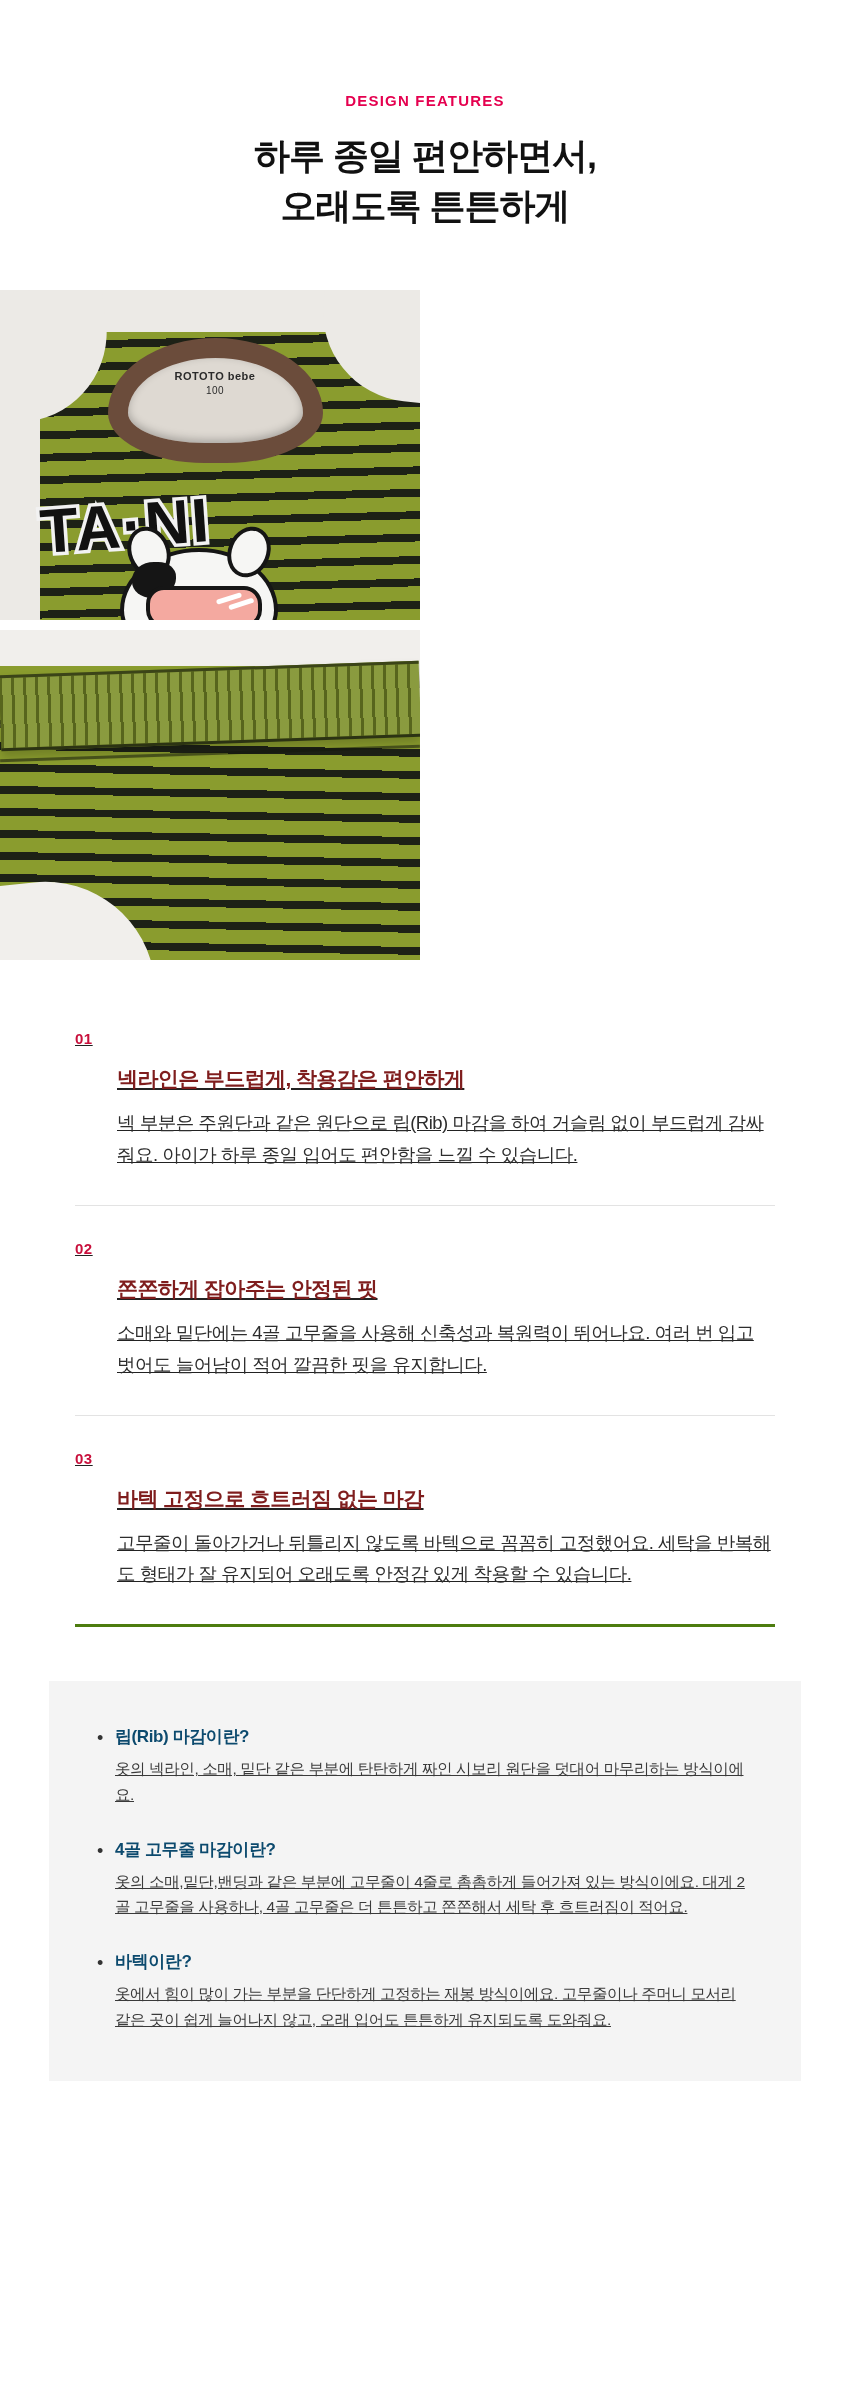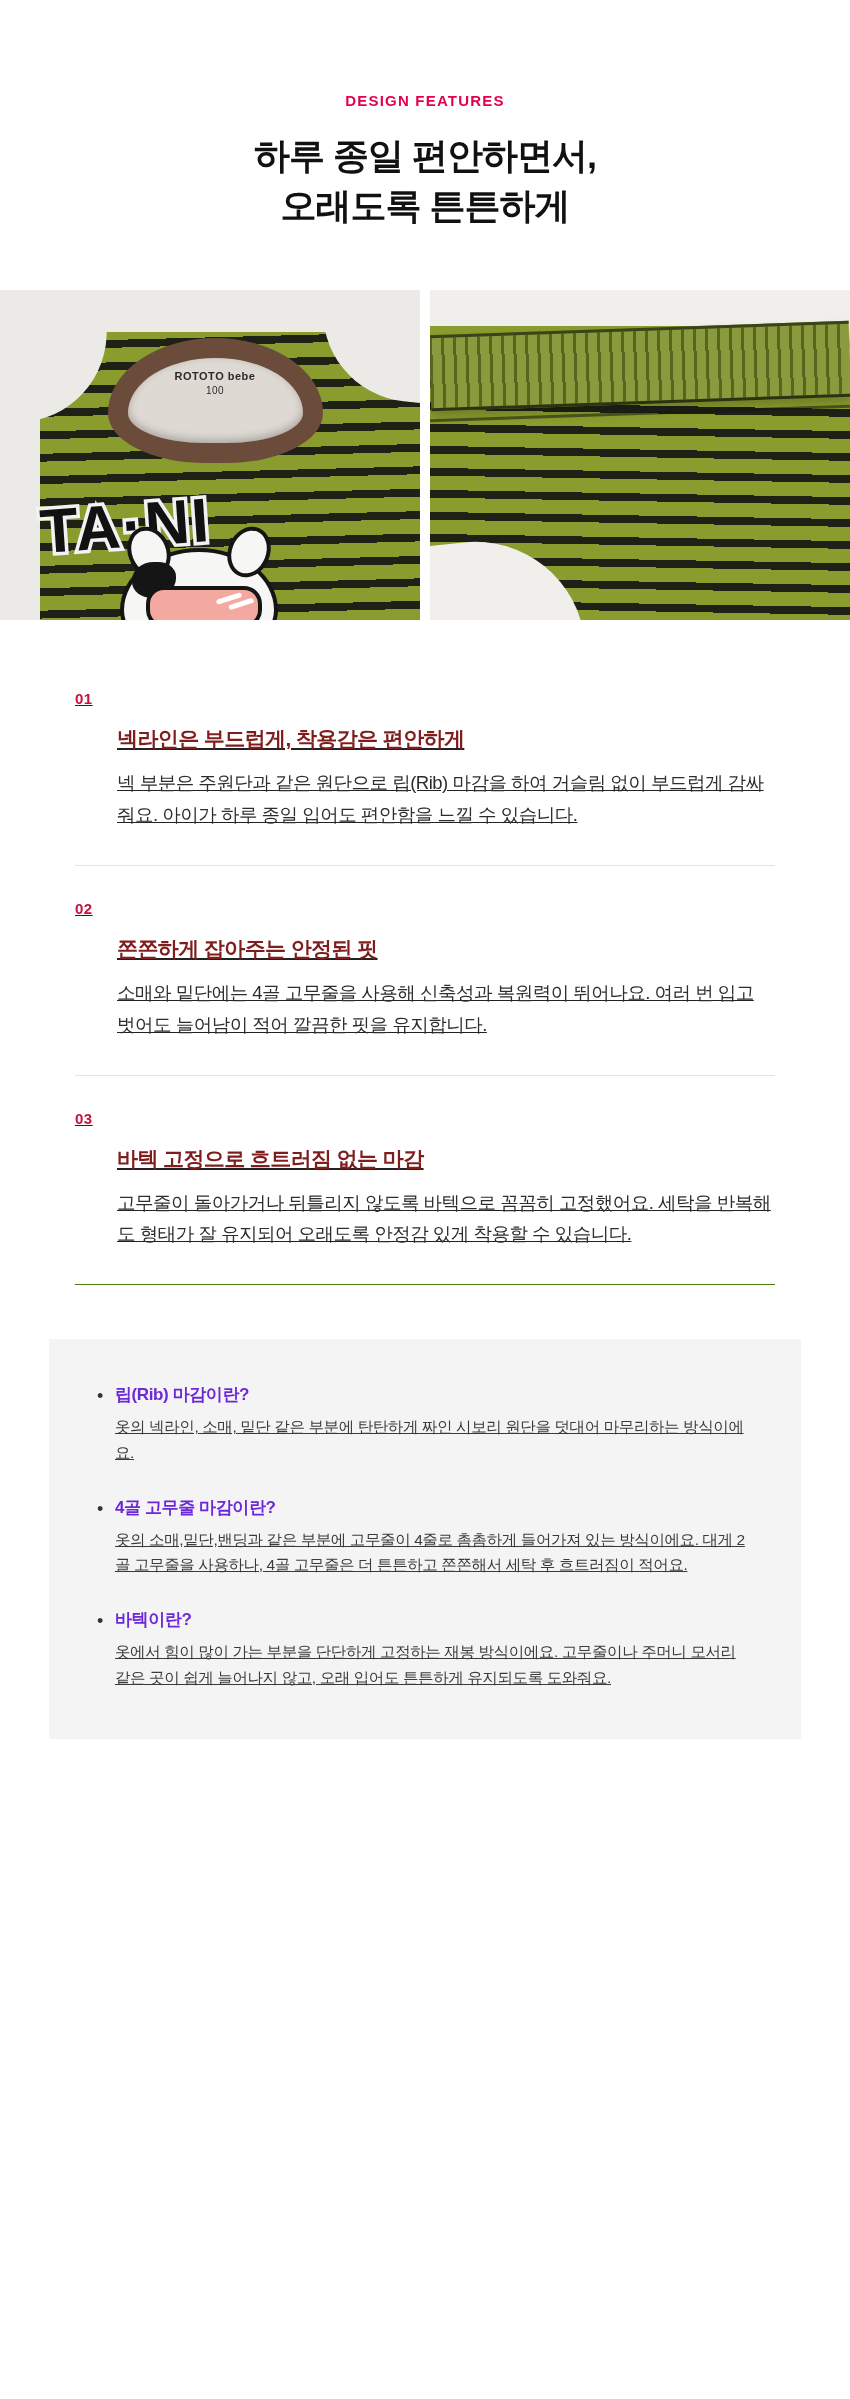--- a/index.html
+++ b/index.html
@@ -43,20 +43,21 @@
     text-align: center;
   }
   .headline .l2 { display: block; }
 
   
   .photos {
     margin-top: 60px;
     display: flex;
     gap: 10px;
     width: 850px;
+    flex-direction: column;
   }
   .photo {
     position: relative;
     width: 420px;
     height: 330px;
     overflow: hidden;
     background: #f0f0ee;
   }
 
   
@@ -182,21 +183,21 @@
   .features {
     margin: 70px auto 0 auto;
     width: 700px;
   }
   .feature {
     padding-bottom: 34px;
     border-bottom: 1px solid #e3e3e3;
     margin-bottom: 34px;
     text-decoration: underline;
   }
-  .feature:last-child { border-bottom: 1px solid #4d7c0f; }
+  .feature:last-child { border-bottom: 3px solid #4d7c0f; }
   .fnum {
     color: #c8103c;
     font-size: 15px;
     font-weight: bold;
     letter-spacing: .5px;
     margin-bottom: 18px;
   }
   .ftitle {
     margin-left: 42px;
     font-size: 21px;
@@ -224,21 +225,21 @@
   .gitem { display: flex; margin-bottom: 30px; }
   .gitem:last-child { margin-bottom: 0; }
   .bullet {
     width: 18px; flex: none;
     font-size: 18px; line-height: 1.5; color: #333;
   }
   .gcontent { flex: 1; }
   .gterm {
     font-size: 17px;
     font-weight: bold;
-    color: #6d28d9;
+    color: #0c4a6e;
     margin-bottom: 8px;
     letter-spacing: -.4px;
   }
   .gdesc {
     font-size: 15.5px;
     line-height: 1.66;
     color: #3a3a3a;
     letter-spacing: -.4px;
     text-decoration: underline;
   }

